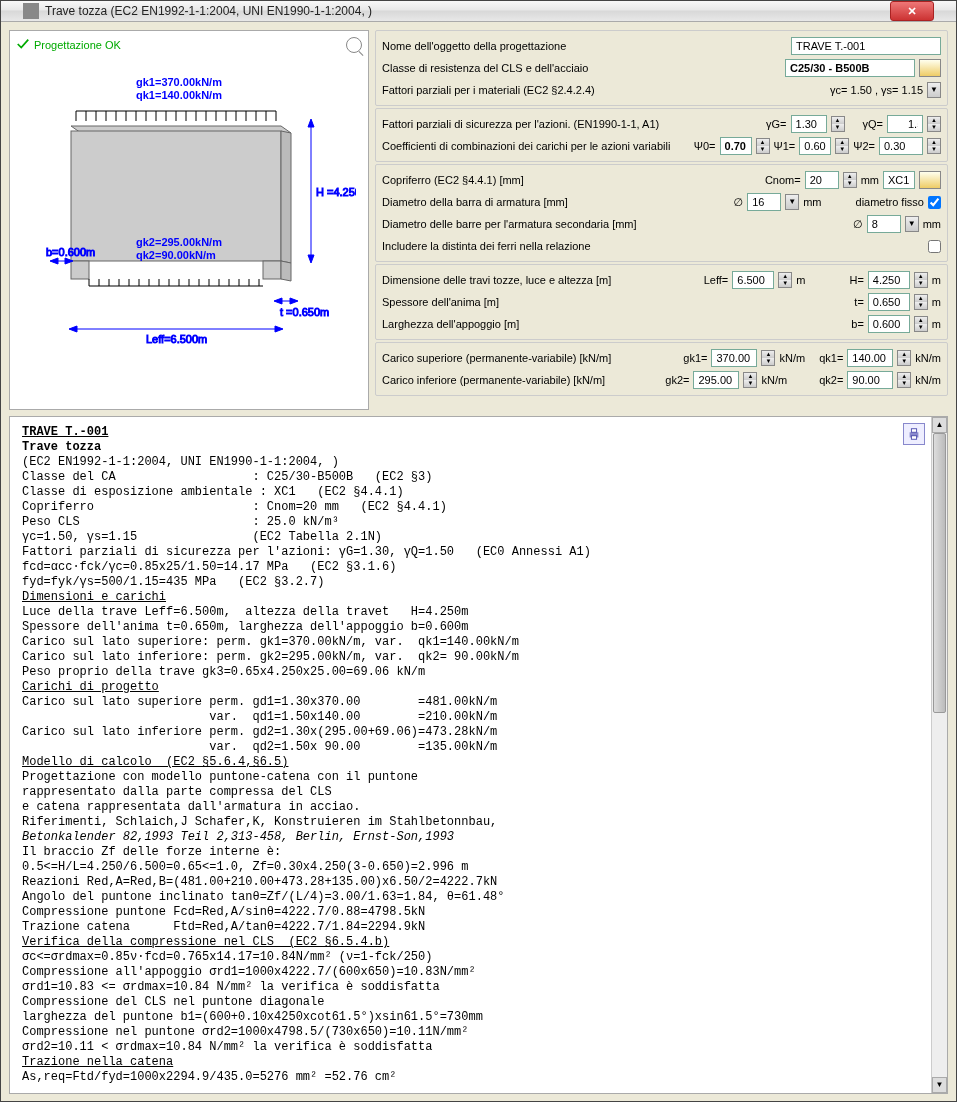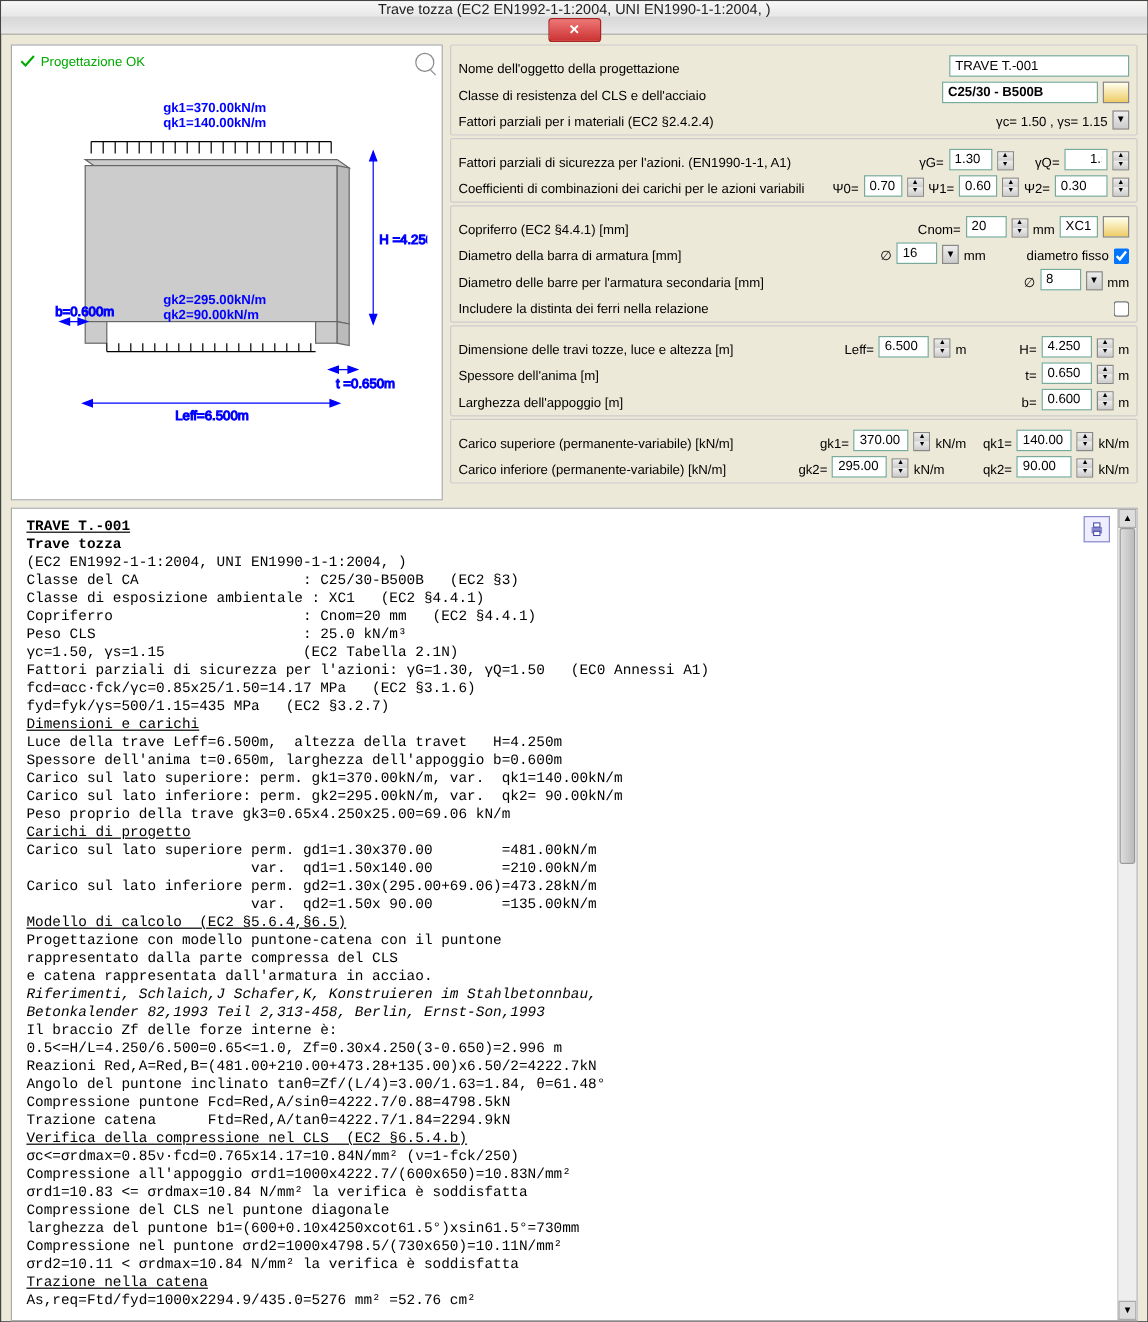--- a/index.html
+++ b/index.html
@@ -1,31 +1,31 @@
 <!DOCTYPE html>
 <html><head>
 <meta charset="utf-8">
 <style>
 * { box-sizing: border-box; margin: 0; padding: 0; }
 body { font-family: Tahoma, Arial, sans-serif; font-size: 11px; background: #ece9d8; overflow: hidden; }
 .window { width: 957px; height: 1102px; border: 1px solid #444; background: #ece9d8; display: flex; flex-direction: column; }
-.titlebar { height: 28px; background: linear-gradient(to bottom, #f8f8f8 0%, #e8e8e8 45%, #d8d8d8 50%, #e8e8e8 100%); display: flex; align-items: center; padding: 0 22px; border-bottom: 1px solid #aaa; flex-direction: column; }
+.titlebar { height: 28px; background: linear-gradient(to bottom, #f8f8f8 0%, #e8e8e8 45%, #d8d8d8 50%, #e8e8e8 100%); display: flex; align-items: center; padding: 0 22px; border-bottom: 1px solid #aaa; }
 .titlebar-icon { width: 16px; height: 16px; margin-right: 6px; background: #888; }
 .titlebar-text { flex: 1; font-size: 12px; color: #222; }
 .close-btn { width: 44px; height: 20px; background: linear-gradient(to bottom, #e77 0%, #c33 100%); color: #fff; font-weight: bold; border: 1px solid #a22; border-radius: 3px; text-align: center; line-height: 18px; cursor: pointer; font-family: Arial; }
 .content { flex: 1; padding: 8px; display: flex; flex-direction: column; gap: 6px; }
 .top-row { display: flex; gap: 6px; height: 380px; }
 .diagram-panel { width: 360px; border: 1px solid #aaa; background: #fff; position: relative; padding: 6px; }
 .diag-status { display: flex; align-items: flex-end; gap: 4px; color: #0a0; font-size: 11px; }
 .diag-mag { position: absolute; top: 6px; right: 6px; width: 16px; height: 16px; border: 1px solid #888; border-radius: 8px; }
 .diag-mag::after { content: ''; position: absolute; width: 6px; height: 1px; background: #888; bottom: -2px; right: -3px; transform: rotate(45deg); }
 .diag-svg { margin-top: 10px; }
 .form-panel { flex: 1; display: flex; flex-direction: column; gap: 2px; }
 .form-group { border: 1px solid #ccc; border-radius: 2px; padding: 4px 6px; background: #ece9d8; }
-.form-row { display: flex; align-items: flex-end; min-height: 22px; gap: 4px; }
+.form-row { display: flex; align-items: center; min-height: 22px; gap: 4px; }
 .form-row > label:first-child { flex: 1; }
 .txt-input { border: 1px solid #7a9; padding: 2px 4px; background: #fff; font-size: 11px; height: 18px; }
 .txt-bold { font-weight: bold; }
 .spin { display: inline-flex; flex-direction: column; width: 14px; border: 1px solid #888; }
 .spin div { height: 7px; background: linear-gradient(#eee,#ccc); font-size: 6px; text-align: center; line-height: 6px; cursor: pointer; }
 .dd { width: 14px; height: 16px; border: 1px solid #888; background: linear-gradient(#eee,#ccc); font-size: 8px; text-align: center; line-height: 14px; cursor: pointer; }
 .small-btn { width: 22px; height: 18px; border: 1px solid #888; background: linear-gradient(#ffe,#ec6); cursor: pointer; }
 .unit { font-size: 11px; }
 .report-panel { flex: 1; border: 1px solid #aaa; background: #fff; position: relative; overflow: hidden; display: flex; }
 .report-text { flex: 1; padding: 8px 12px; font-family: 'Courier New', monospace; font-size: 12px; line-height: 15px; white-space: pre; overflow: hidden; color: #000; }
@@ -162,21 +162,21 @@
           <span class="unit" style="margin-left:14px">γQ=</span>
           <input class="txt-input" style="width: 36px; padding-left: 20px;" value="1.50">
           <div class="spin">
                 <div>▲</div>
                 <div>▼</div>
               </div>
         </div>
         <div class="form-row">
           <label>Coefficienti di combinazioni dei carichi per le azioni variabili</label>
           <span class="unit">Ψ0=</span>
-          <input class="txt-input" style="width: 32px;" value="0.70">
+          <input class="txt-input" style="width: 32px; font-weight: bold;" value="0.70">
           <div class="spin">
                 <div>▲</div>
                 <div>▼</div>
               </div>
           <span class="unit">Ψ1=</span>
           <input class="txt-input" style="width: 32px;" value="0.60">
           <div class="spin">
                 <div>▲</div>
                 <div>▼</div>
               </div>
@@ -326,21 +326,21 @@
 <span>Peso proprio della trave gk3=0.65x4.250x25.00=69.06 kN/m</span>
 <span style="text-decoration: underline;">Carichi di progetto</span>
 <span>Carico sul lato superiore perm. gd1=1.30x370.00        =481.00kN/m</span>
 <span>                          var.  qd1=1.50x140.00        =210.00kN/m</span>
 <span>Carico sul lato inferiore perm. gd2=1.30x(295.00+69.06)=473.28kN/m</span>
 <span>                          var.  qd2=1.50x 90.00        =135.00kN/m</span>
 <span style="text-decoration: underline;">Modello di calcolo  (EC2 §5.6.4,§6.5)</span>
 <span>Progettazione con modello puntone-catena con il puntone</span>
 <span>rappresentato dalla parte compressa del CLS</span>
 <span>e catena rappresentata dall'armatura in acciao.</span>
-<span style="font-style: italic;">Riferimenti, Schlaich,J Schafer,K, Konstruieren im Stahlbetonnbau,</span>
+<span style="">Riferimenti, Schlaich,J Schafer,K, Konstruieren im Stahlbetonnbau,</span>
 <span style="font-style: italic;">Betonkalender 82,1993 Teil 2,313-458, Berlin, Ernst-Son,1993</span>
 <span>Il braccio Zf delle forze interne è:</span>
 <span>0.5&lt;=H/L=4.250/6.500=0.65&lt;=1.0, Zf=0.30x4.250(3-0.650)=2.996 m</span>
 <span>Reazioni Red,A=Red,B=(481.00+210.00+473.28+135.00)x6.50/2=4222.7kN</span>
 <span>Angolo del puntone inclinato tanθ=Zf/(L/4)=3.00/1.63=1.84, θ=61.48°</span>
 <span>Compressione puntone Fcd=Red,A/sinθ=4222.7/0.88=4798.5kN</span>
 <span>Trazione catena      Ftd=Red,A/tanθ=4222.7/1.84=2294.9kN</span>
 <span style="text-decoration: underline;">Verifica della compressione nel CLS  (EC2 §6.5.4.b)</span>
 <span>σc&lt;=σrdmax=0.85ν·fcd=0.765x14.17=10.84N/mm² (ν=1-fck/250)</span>
 <span>Compressione all'appoggio σrd1=1000x4222.7/(600x650)=10.83N/mm²</span>

